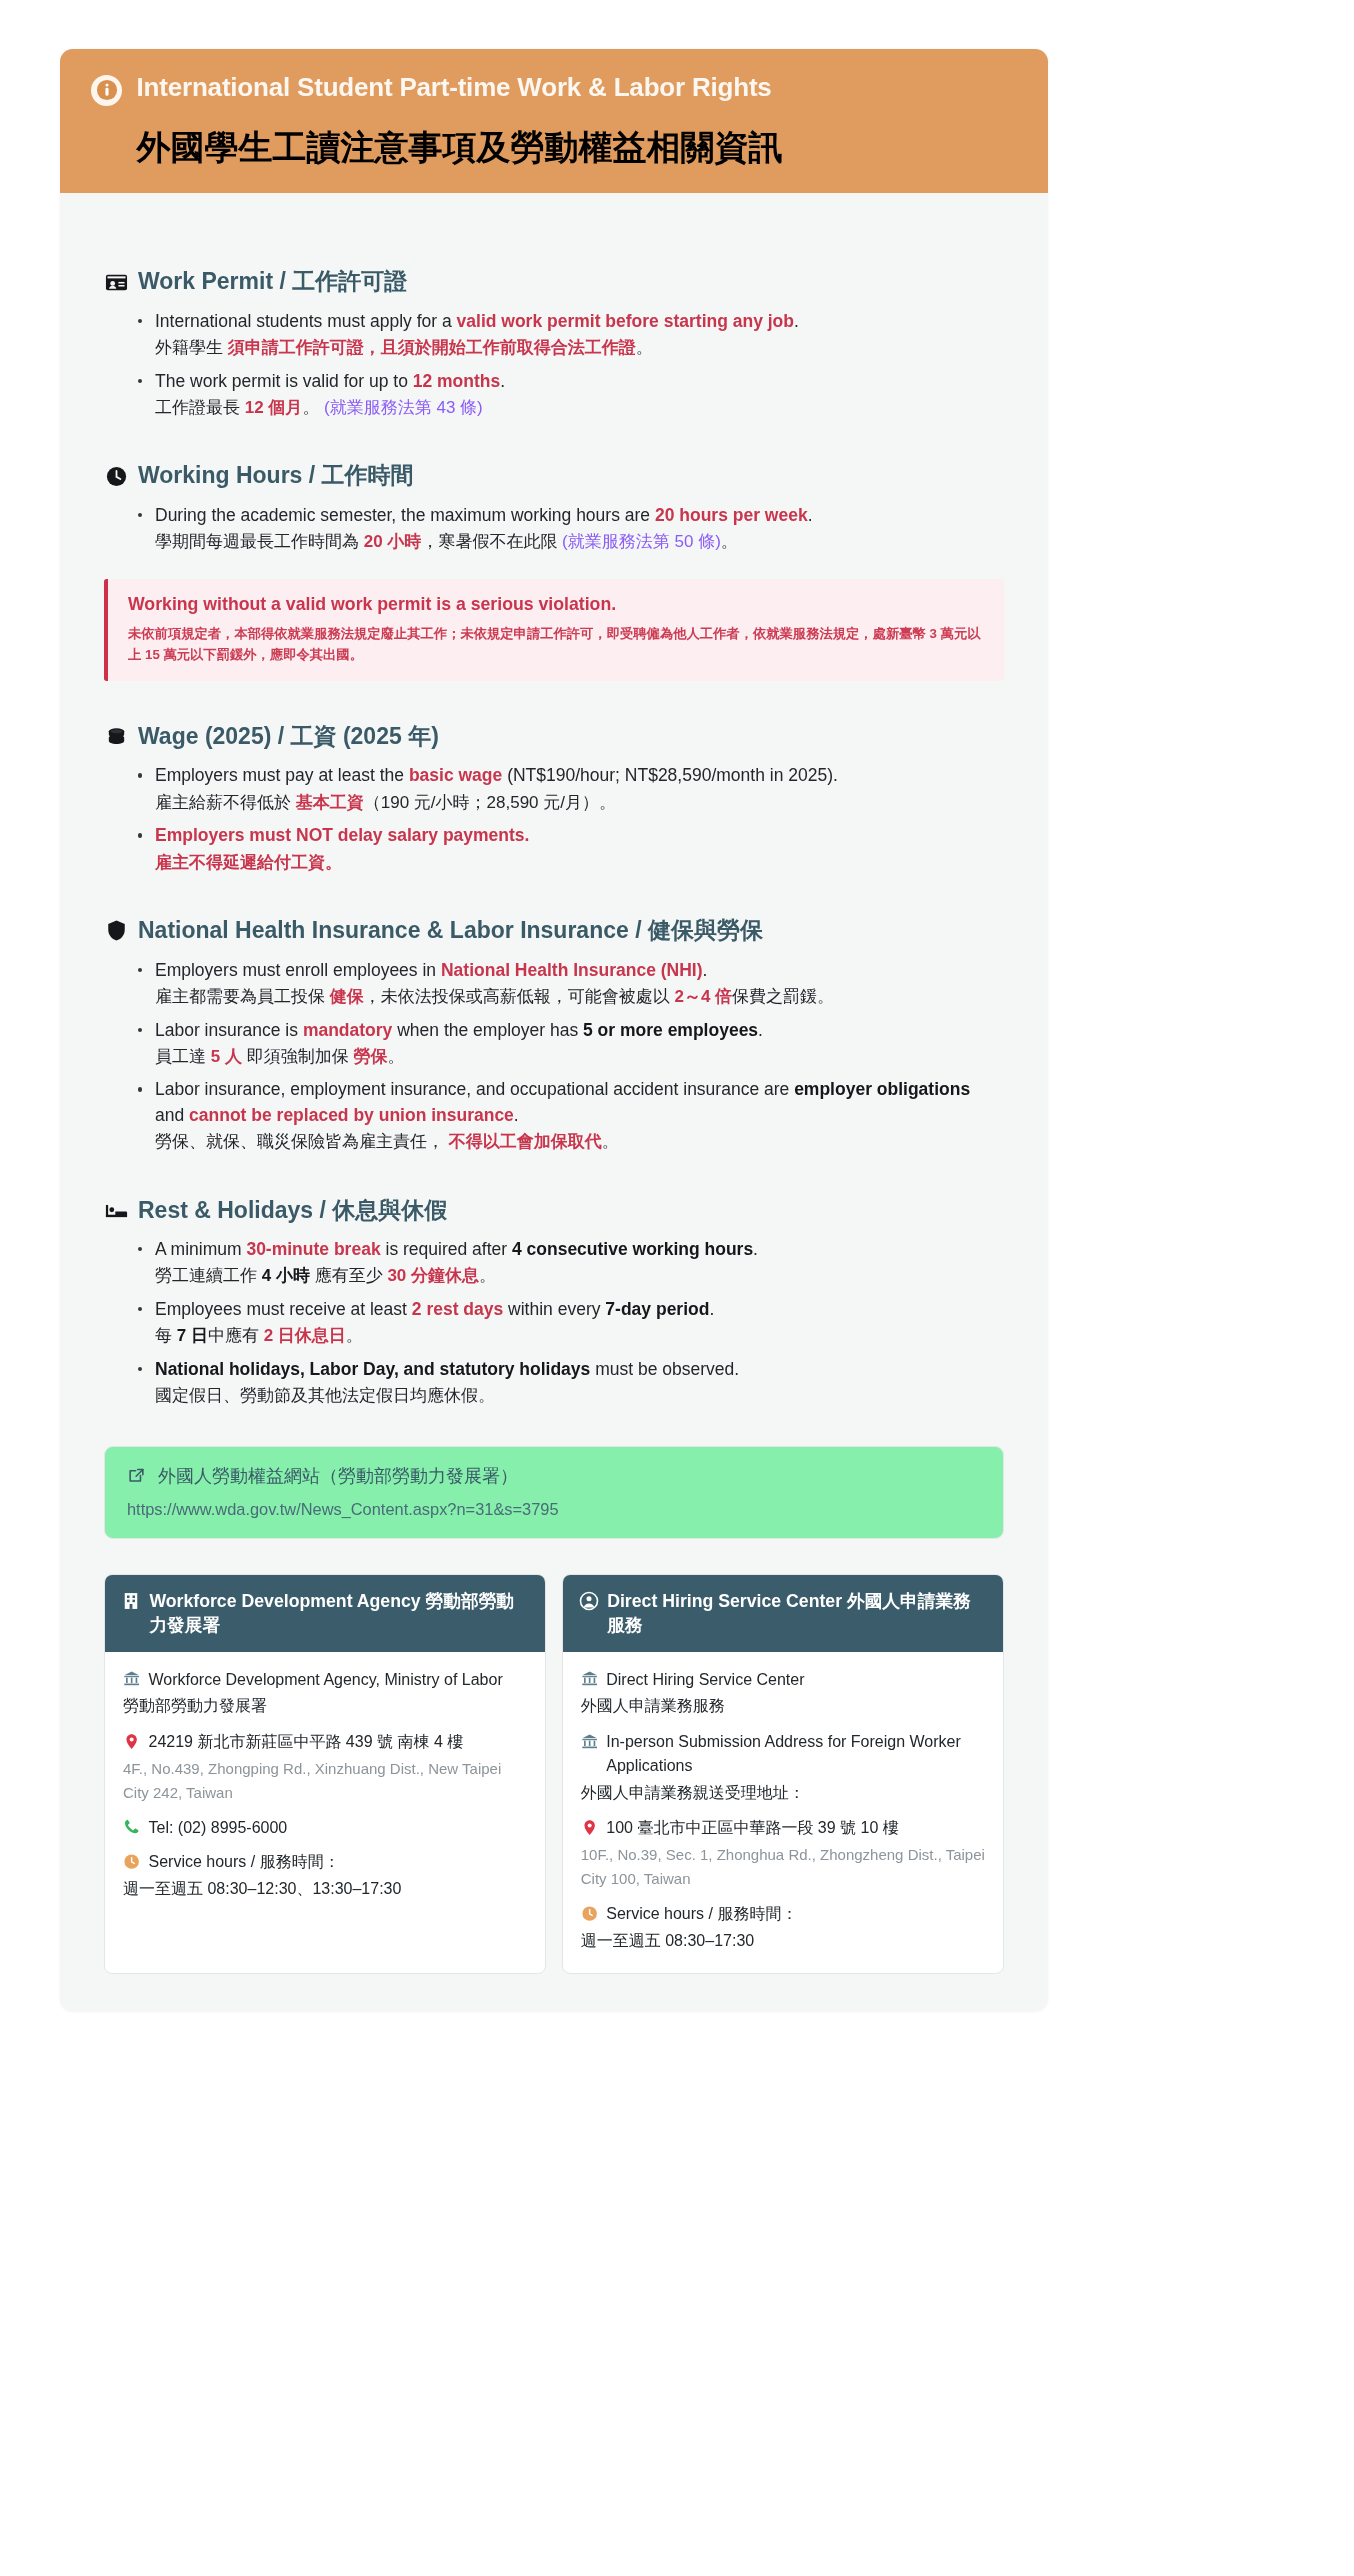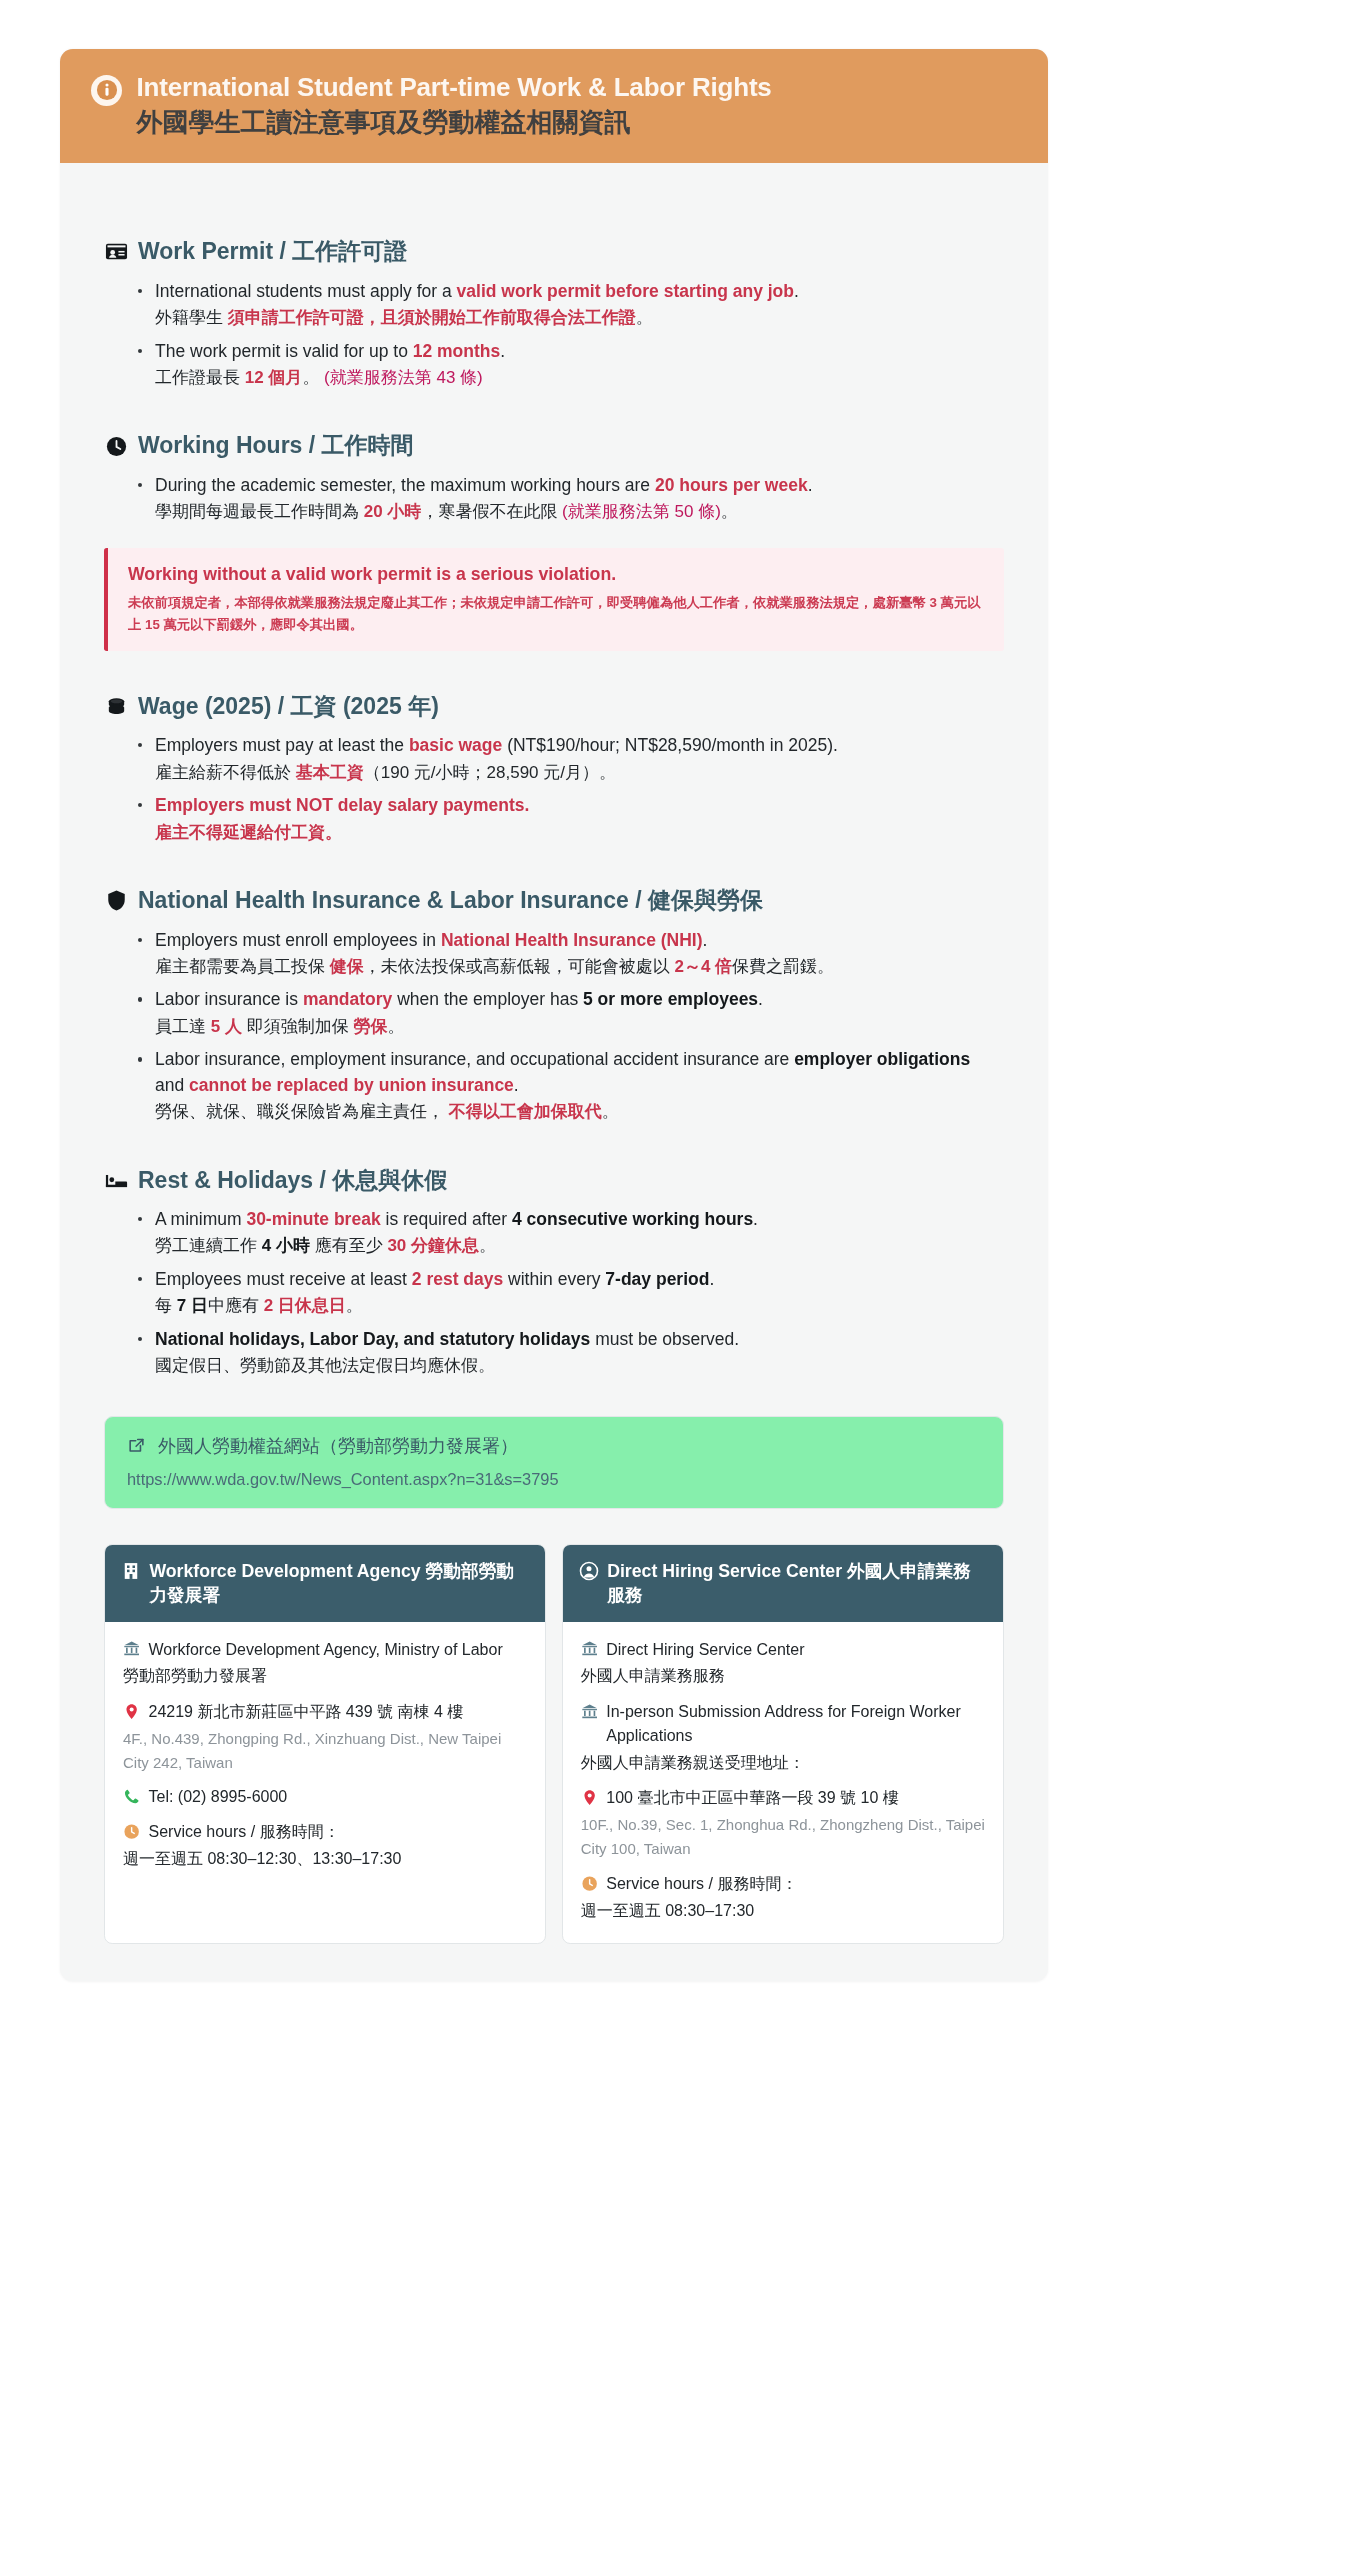--- a/index.html
+++ b/index.html
@@ -44,24 +44,25 @@
   .hdr-icon svg { display:block; }
   .hdr-titles { display: flex; flex-direction: column; gap: 2.7px; }
   .hdr-t1 {
     color: #fdf7f1;
     font-size: 26px;
     font-weight: bold;
     letter-spacing: -0.2px;
     line-height: 1.26;
   }
   .hdr-t2 {
-    color: #404040;
-    font-size: 26px;
+    color: #000000;
+    font-size: 34px;
     font-weight: bold;
     line-height: 1.26;
+    margin-top: 20px;
   }
 
   
   .body { padding: 37px 44px 37px 44px; }
 
   .section { margin-bottom: 42px; }
   .section:last-child { margin-bottom: 0; }
 
   .sec-head {
     display: flex;
@@ -104,21 +105,21 @@
     color: #22272b;
   }
   .ln-zh {
     font-size: 17px;
     line-height: 1.5;
     color: #22272b;
     margin-top: 0.9px;
   }
   b.red, .red { color: #c8354c; font-weight: bold; }
   b.blk { color: #14181b; font-weight: bold; }
-  .muted { color: #be185d; }
+  .muted { color: #8b5cf6; }
 
   
   .alert {
     background: #fdeef1;
     border-left: 4.6px solid #cf3049;
     border-radius: 2.7px;
     padding: 14.6px 20px 15.5px 20px;
     margin: 24px 0 0 0;
   }
   .alert-t {

